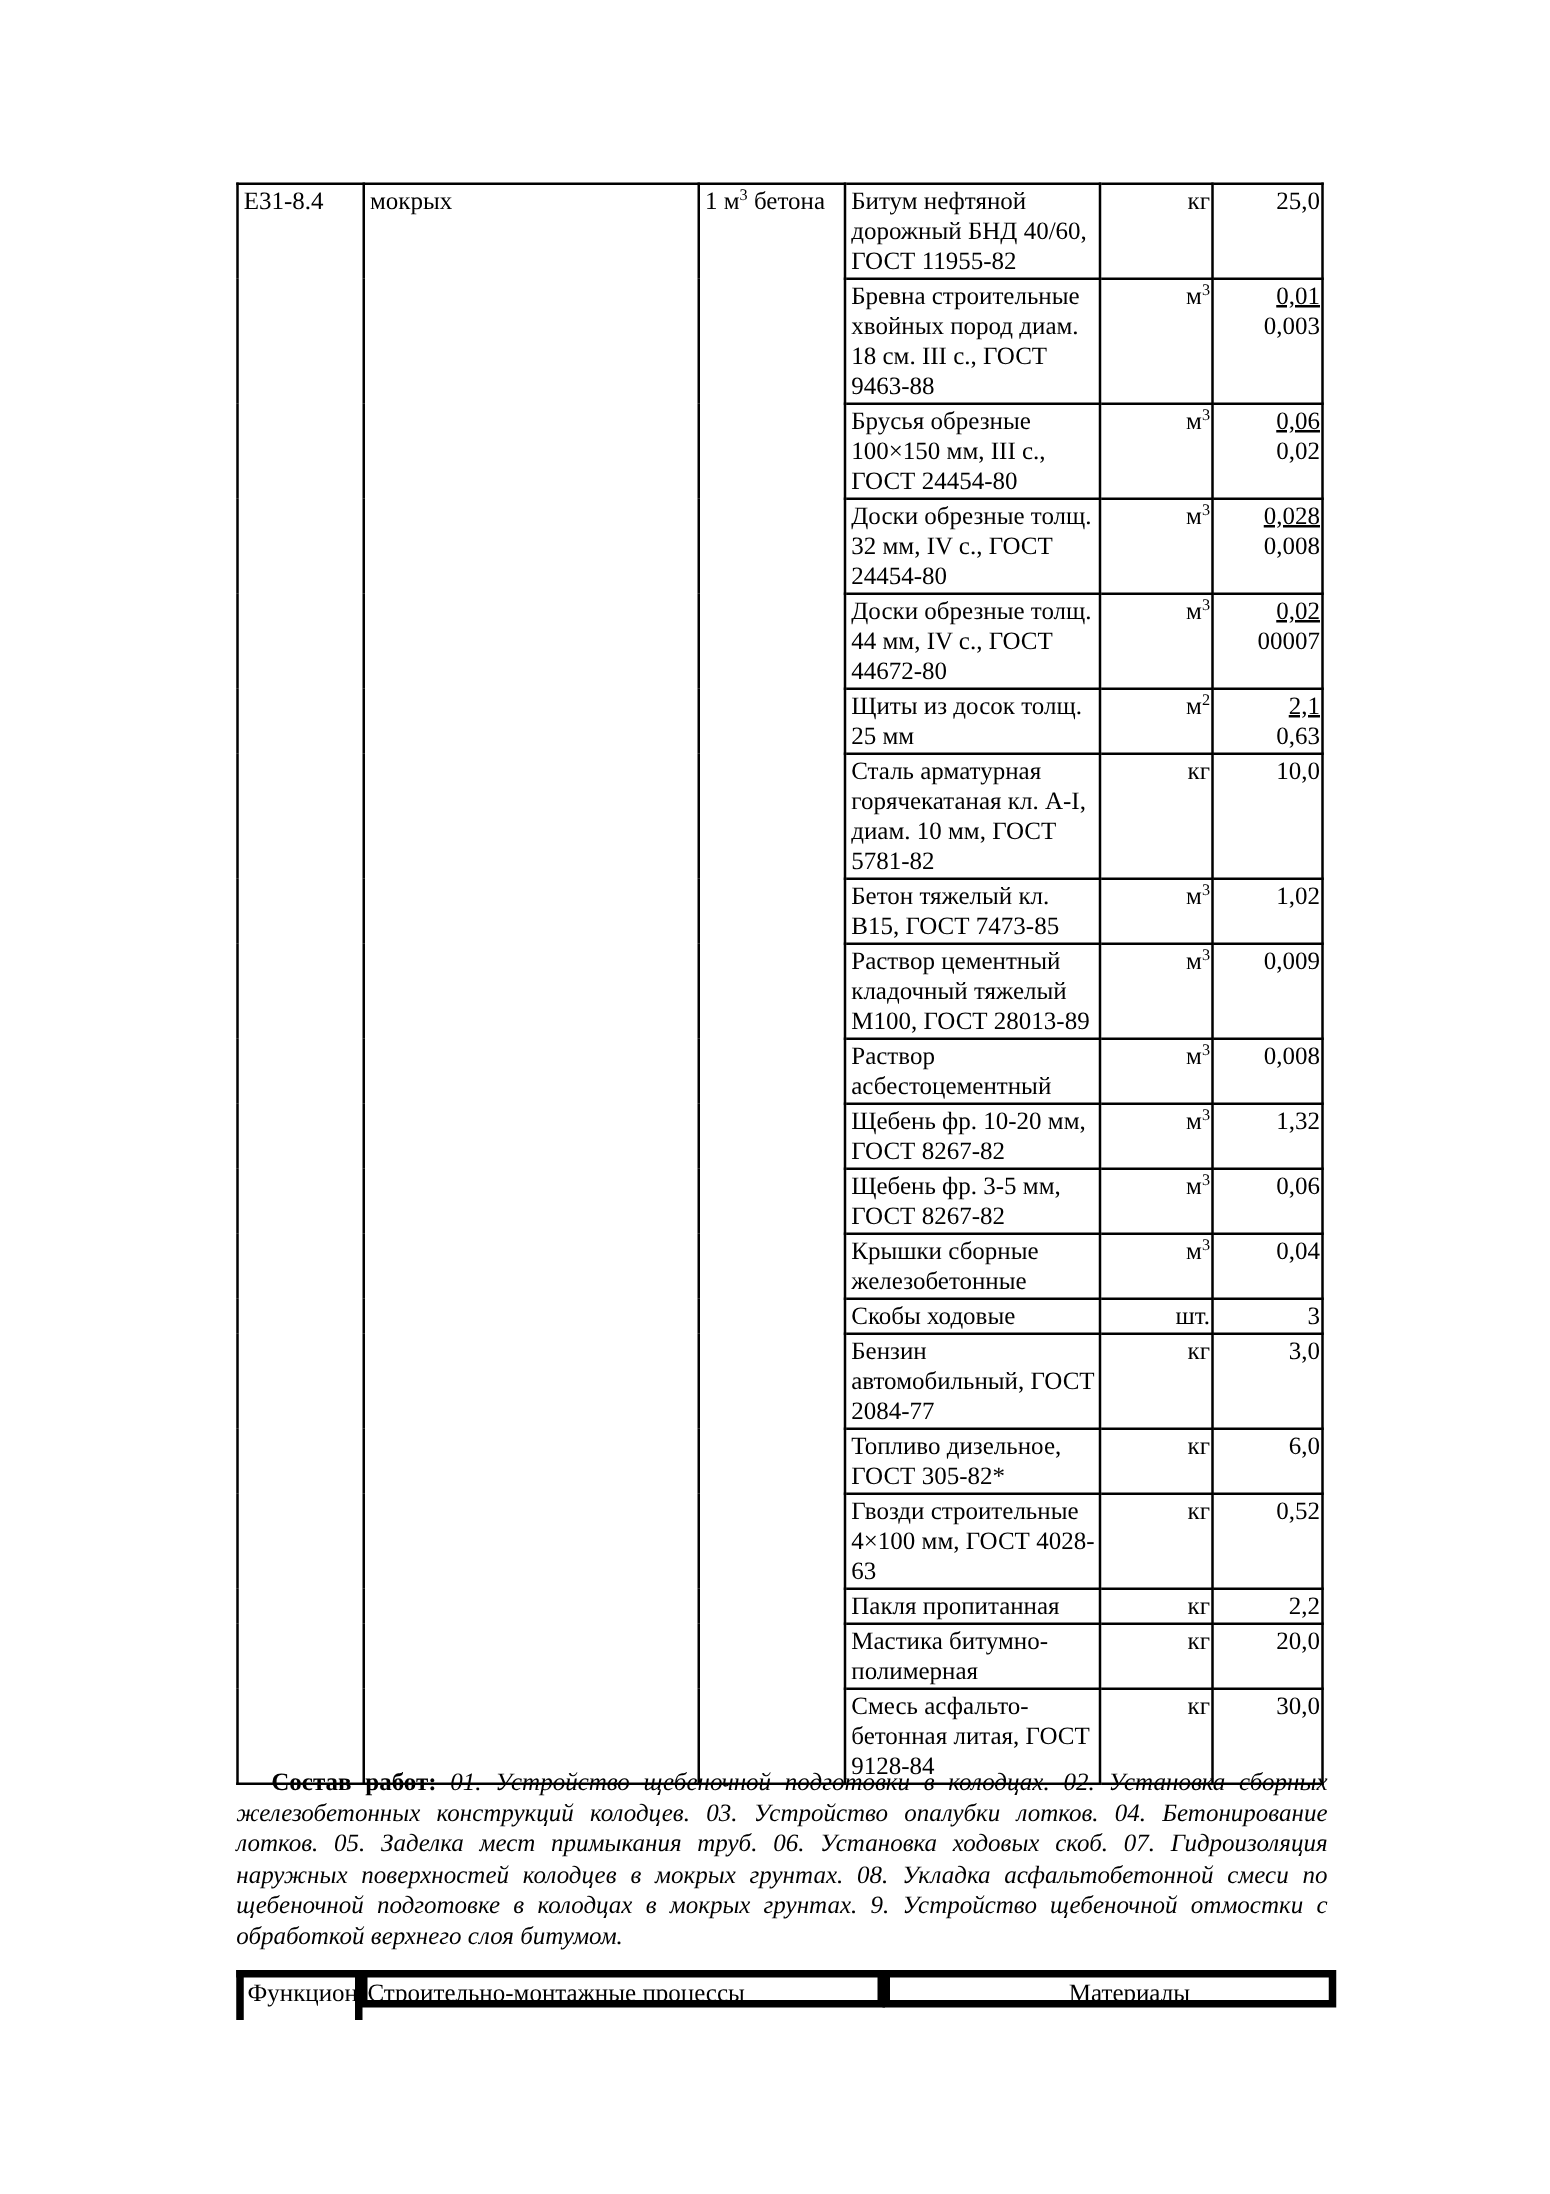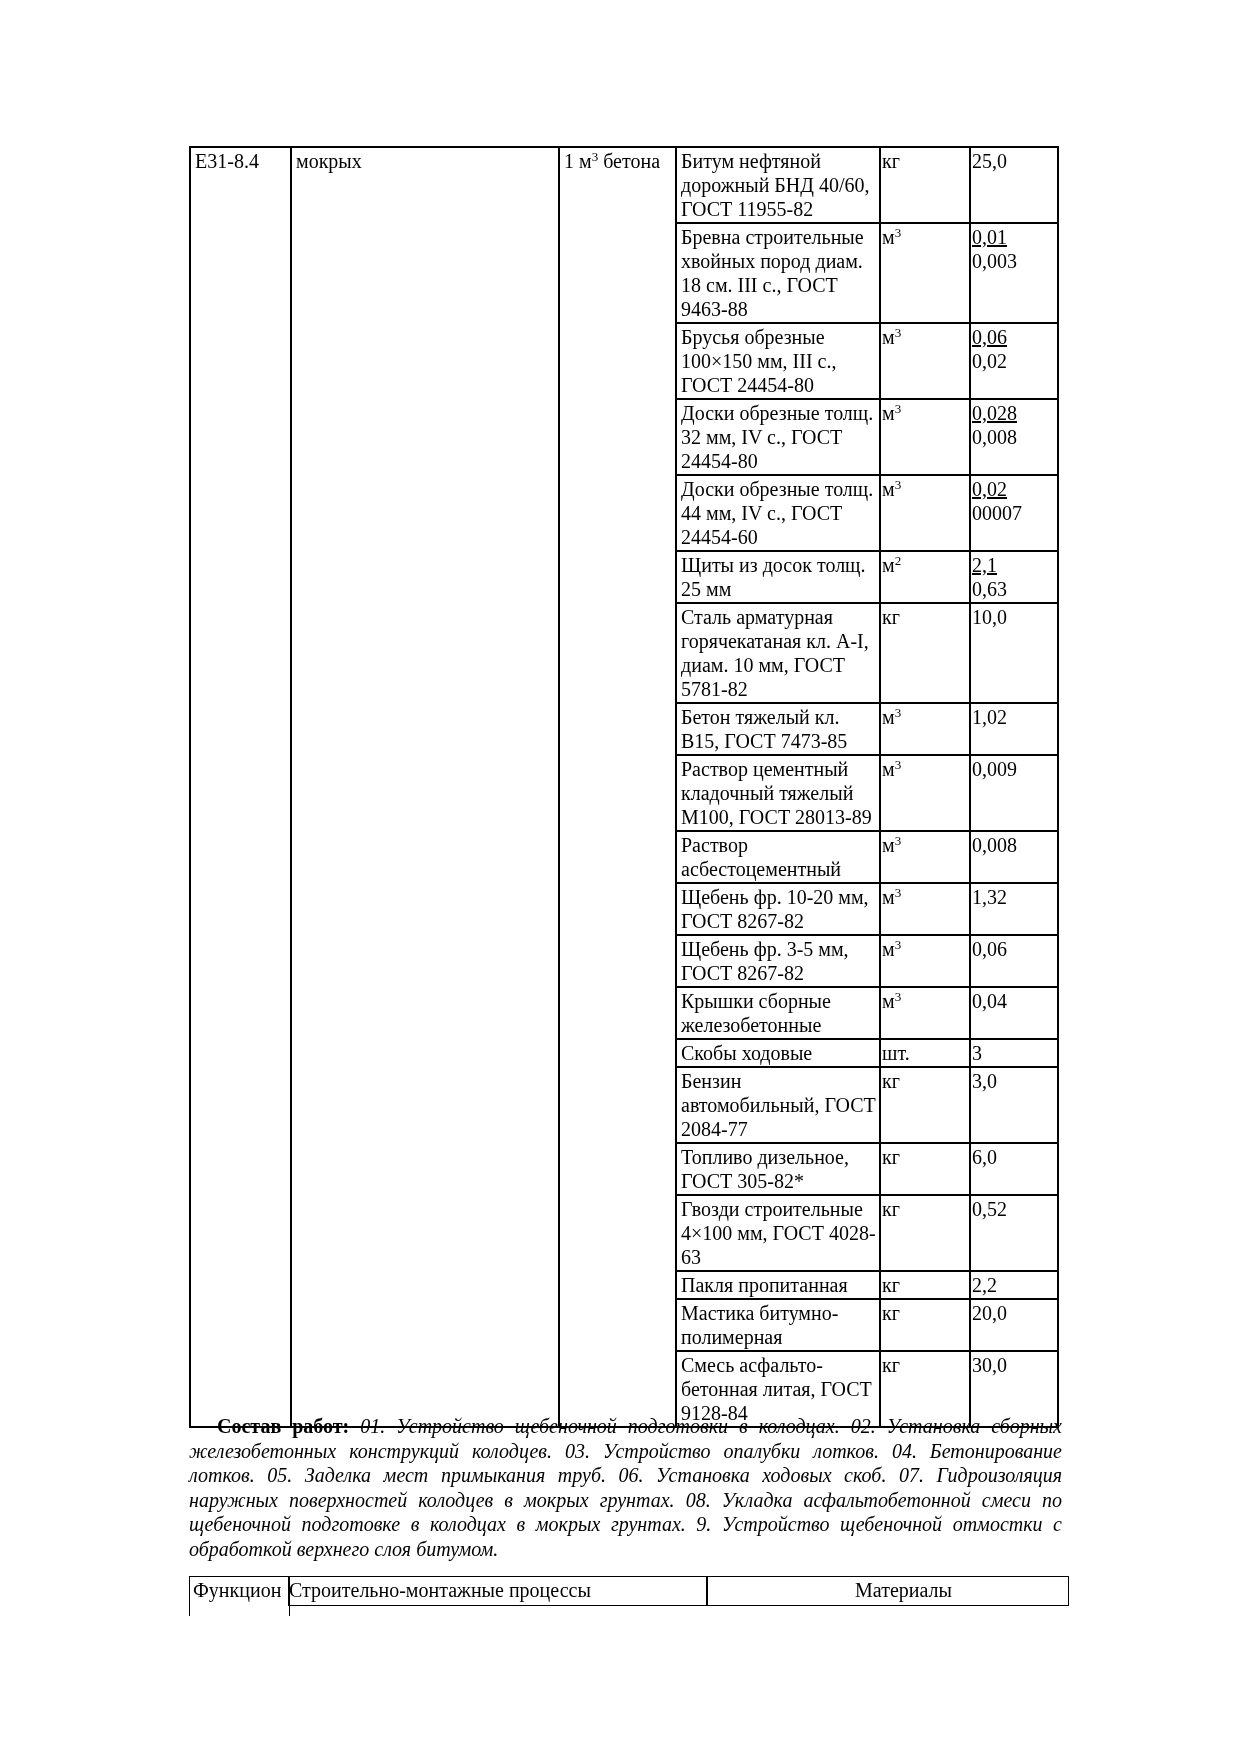--- a/index.html
+++ b/index.html
@@ -26,21 +26,21 @@
     line-height: 24px;
   }
   table.mat td {
     border: 2px solid #000000;
     vertical-align: top;
     padding: 1px 2px 1px 4px;
     word-wrap: break-word;
   }
   table.mat td.unit-cell,
   table.mat td.qty-cell {
-    text-align: left;
+    text-align: right;
     padding: 1px 1px;
   }
   .sup { font-size: 13px; line-height: 0; vertical-align: 7px; }
   .frac-top { text-decoration: underline; }
 
   
   .caption {
     position: absolute;
     left: 189px;
     top: 1391px;
@@ -72,21 +72,21 @@
   .next-table {
     position: absolute;
     left: 189px;
     top: 1576px;
     display: flex;
     align-items: flex-start;
     font-size: 20px;
   }
   .next-table .nt-cell {
     box-sizing: border-box;
-    border: 1px solid #000000;
+    border: 6px solid #000000;
     height: 30px;
     line-height: 26px;
     overflow: hidden;
   }
   .next-table .nt1 {
     width: 101px;
     border-bottom: none;
     height: 40px;
     padding-left: 3px;
     white-space: nowrap;
@@ -126,21 +126,21 @@
           <td class="name-cell">Брусья обрезные 100×150 мм, III с., ГОСТ 24454-80</td>
           <td class="unit-cell">м<span class="sup">3</span></td>
           <td class="qty-cell"><span class="frac-top">0,06</span><br><span>0,02</span></td>
         </tr>
         <tr>
           <td class="name-cell">Доски обрезные толщ. 32 мм, IV с., ГОСТ 24454-80</td>
           <td class="unit-cell">м<span class="sup">3</span></td>
           <td class="qty-cell"><span class="frac-top">0,028</span><br><span>0,008</span></td>
         </tr>
         <tr>
-          <td class="name-cell">Доски обрезные толщ. 44 мм, IV с., ГОСТ 24454-60</td>
+          <td class="name-cell">Доски обрезные толщ. 44 мм, IV с., ГОСТ 44672-80</td>
           <td class="unit-cell">м<span class="sup">3</span></td>
           <td class="qty-cell"><span class="frac-top">0,02</span><br><span>00007</span></td>
         </tr>
         <tr>
           <td class="name-cell">Щиты из досок толщ. 25 мм</td>
           <td class="unit-cell">м<span class="sup">2</span></td>
           <td class="qty-cell"><span class="frac-top">2,1</span><br><span>0,63</span></td>
         </tr>
         <tr>
           <td class="name-cell">Сталь арматурная горячекатаная кл.  А-I, диам. 10 мм, ГОСТ 5781-82</td>

